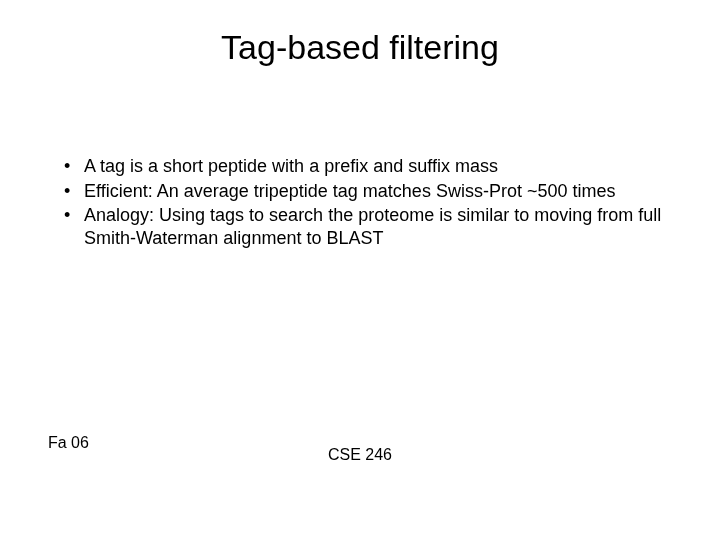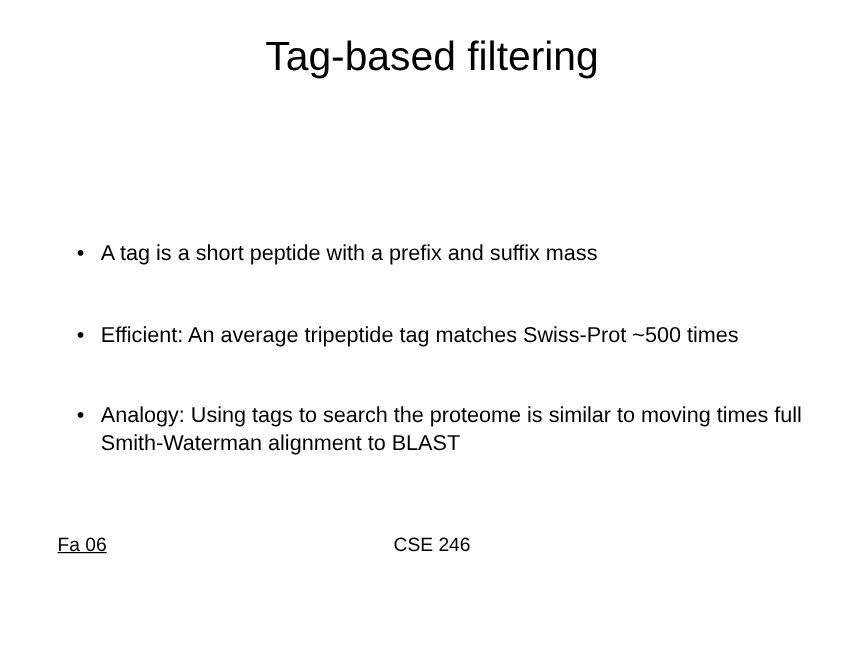--- a/index.html
+++ b/index.html
@@ -1,34 +1,34 @@
 <!DOCTYPE html>
 <html><head>
 <meta charset="utf-8">
 <style>
   * { margin: 0; padding: 0; box-sizing: border-box; }
   html, body { width: 720px; height: 540px; background: #ffffff; font-family: "Comic Sans MS", "Comic Sans", cursive, sans-serif; color: #000; }
   .slide { width: 720px; height: 504px; position: relative; }
   .title { text-align: center; font-size: 34px; font-weight: 400; padding-top: 28px; }
   .body { position: absolute; top: 155px; left: 60px; right: 40px; font-size: 18px; line-height: 1.25; }
   .body ul { list-style: none; }
-  .body li { position: relative; padding-left: 24px; margin-bottom: 2px; margin-top: 45px; }
+  .body li { position: relative; padding-left: 24px; margin-bottom: 2px; }
   .body li::before { content: "•"; position: absolute; left: 4px; top: 0; }
-  .footer-left { position: absolute; left: 48px; bottom: 40px; font-size: 16px; text-decoration: underline; }
+  .footer-left { position: absolute; left: 48px; bottom: 52px; font-size: 16px; }
   .footer-center { position: absolute; left: 0; right: 0; bottom: 40px; text-align: center; font-size: 16px; }
 </style>
 </head>
 <body>
 
 <div class="slide">
   <div class="title">Tag-based filtering</div>
 
   <div class="body">
     <ul>
       <li>A tag is a short peptide with a prefix and suffix mass</li>
       <li>Efficient: An average tripeptide tag matches Swiss-Prot ~500 times</li>
-      <li>Analogy: Using tags to search the proteome is similar to moving times full Smith-Waterman alignment to BLAST</li>
+      <li>Analogy: Using tags to search the proteome is similar to moving from full Smith-Waterman alignment to BLAST</li>
     </ul>
   </div>
 
   <div class="footer-left">Fa 06</div>
   <div class="footer-center">CSE 246</div>
 </div>
 
 </body></html>

